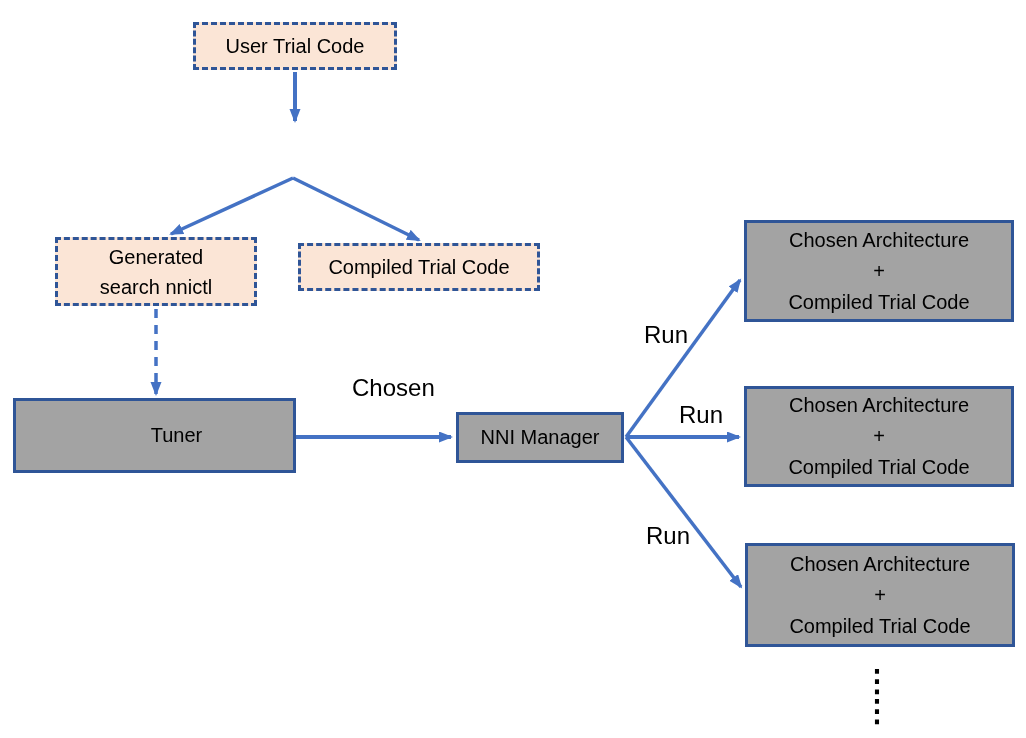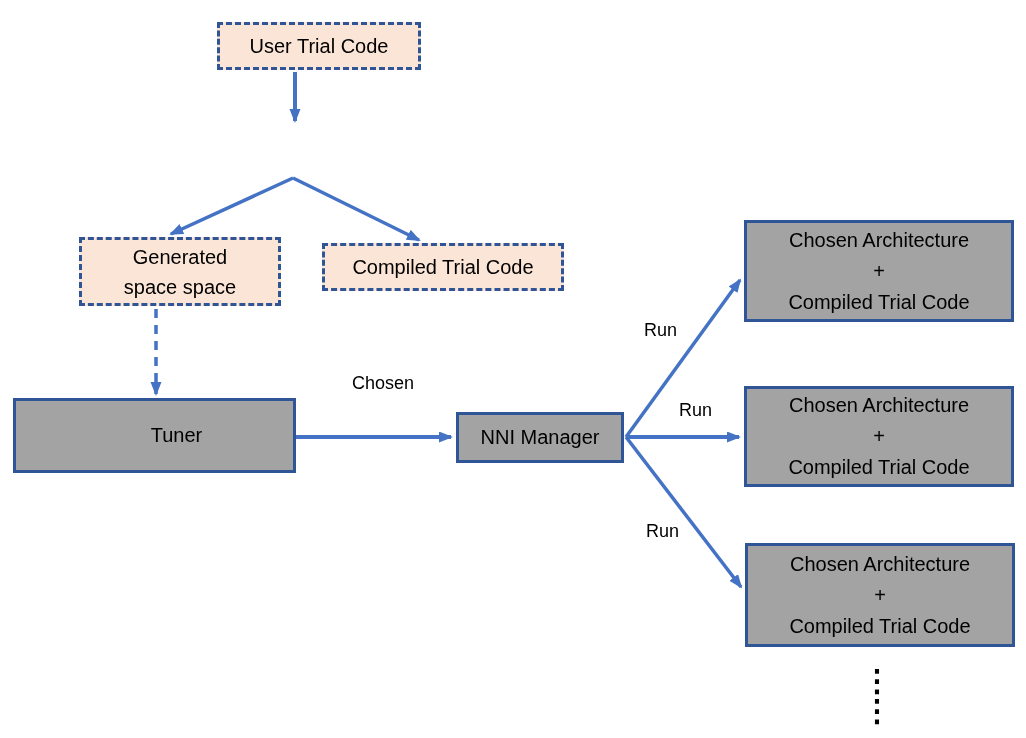--- a/index.html
+++ b/index.html
@@ -21,28 +21,28 @@
     position: absolute;
     box-sizing: border-box;
     display: flex;
     flex-direction: column;
     align-items: center;
     justify-content: center;
     text-align: center;
     font-size: 20px;
     line-height: 1.45;
   }
-  .node.peach { background: #FBE5D6; margin-left: 24px; }
+  .node.peach { background: #FBE5D6; }
   .node.blue  { background: #a3a3a3; }
   .node.solid  { border: 3px solid #2F5597; }
   .node.dashed { border: 3px dashed #2F5597; }
   .node.trial { line-height: 1.55; }
   .edge-label {
     position: absolute;
-    font-size: 18px;
+    font-size: 24px;
     line-height: 1.3;
     white-space: nowrap;
   }
   .edge-label span { display: block; }
   .vdots {
     position: absolute;
     font-size: 30px;
     font-weight: 700;
     color: #000000;
     text-align: center;
@@ -72,21 +72,21 @@
     <line x1="626" y1="437" x2="741" y2="587" stroke="#4472C4" stroke-width="3.5" marker-end="url(#ah)"></line>
   </svg>
 
   <div class="node peach dashed" style="left:193px; top:22px; width:204px; height:48px;">
     <span>User Trial Code</span>
   </div>
 
 
   <div class="node peach dashed" style="left:55px; top:237px; width:202px; height:69px; line-height:1.5;">
     <span>Generated</span>
-    <span>space space</span>
+    <span>search nnictl</span>
   </div>
 
   <div class="node peach dashed" style="left:298px; top:243px; width:242px; height:48px;">
     <span>Compiled Trial Code</span>
   </div>
 
   <div class="node blue solid" style="left:13px; top:398px; width:283px; height:75px;padding-left:44px;">
     <span>Tuner</span>
   </div>
 

